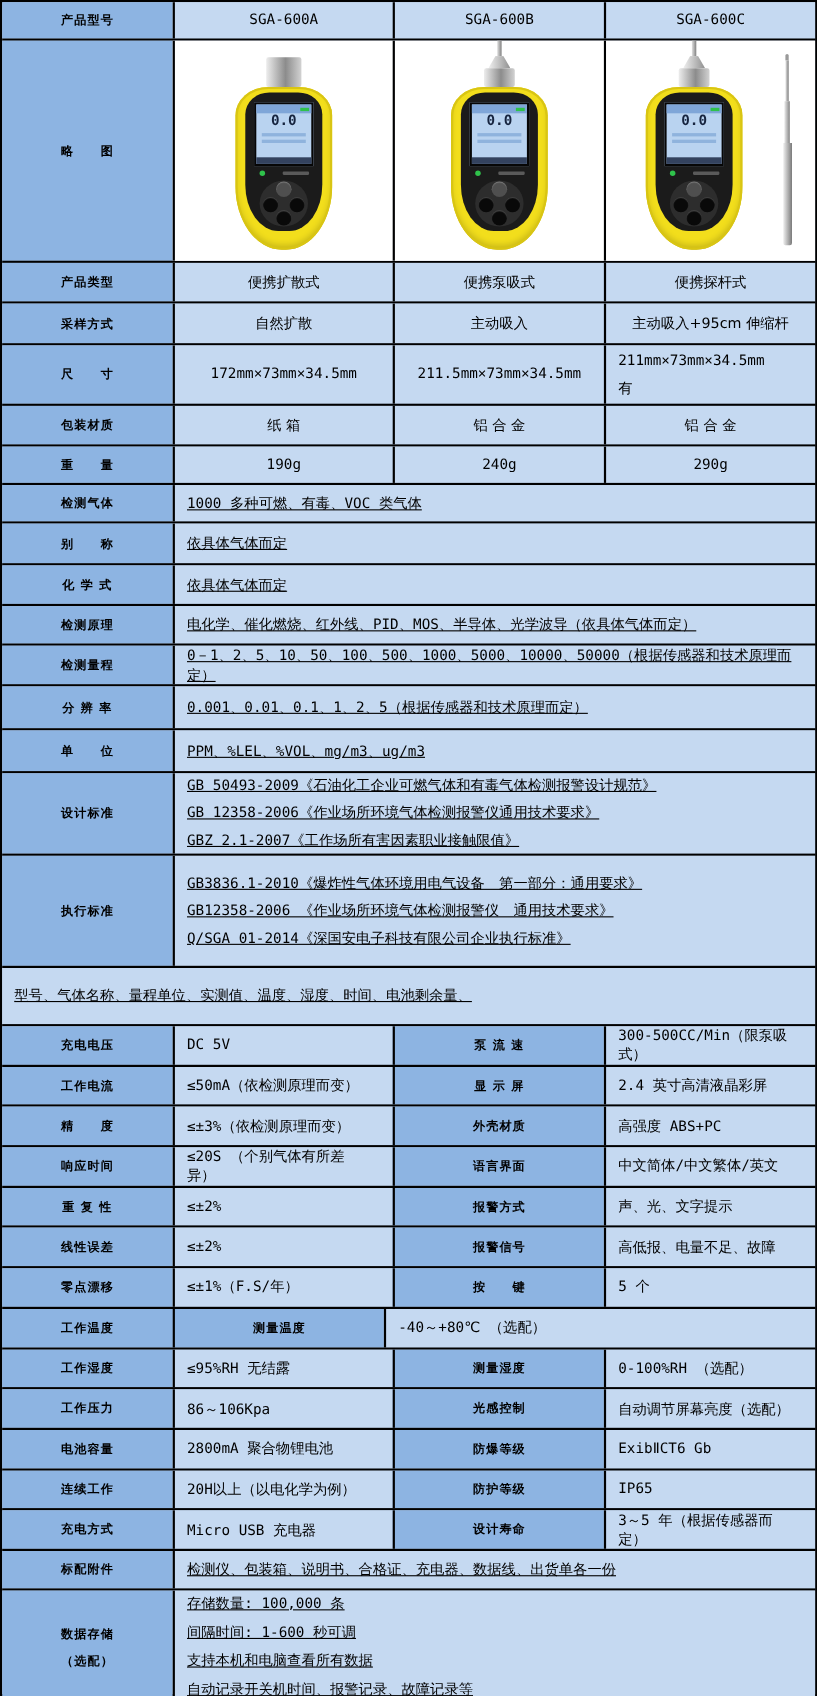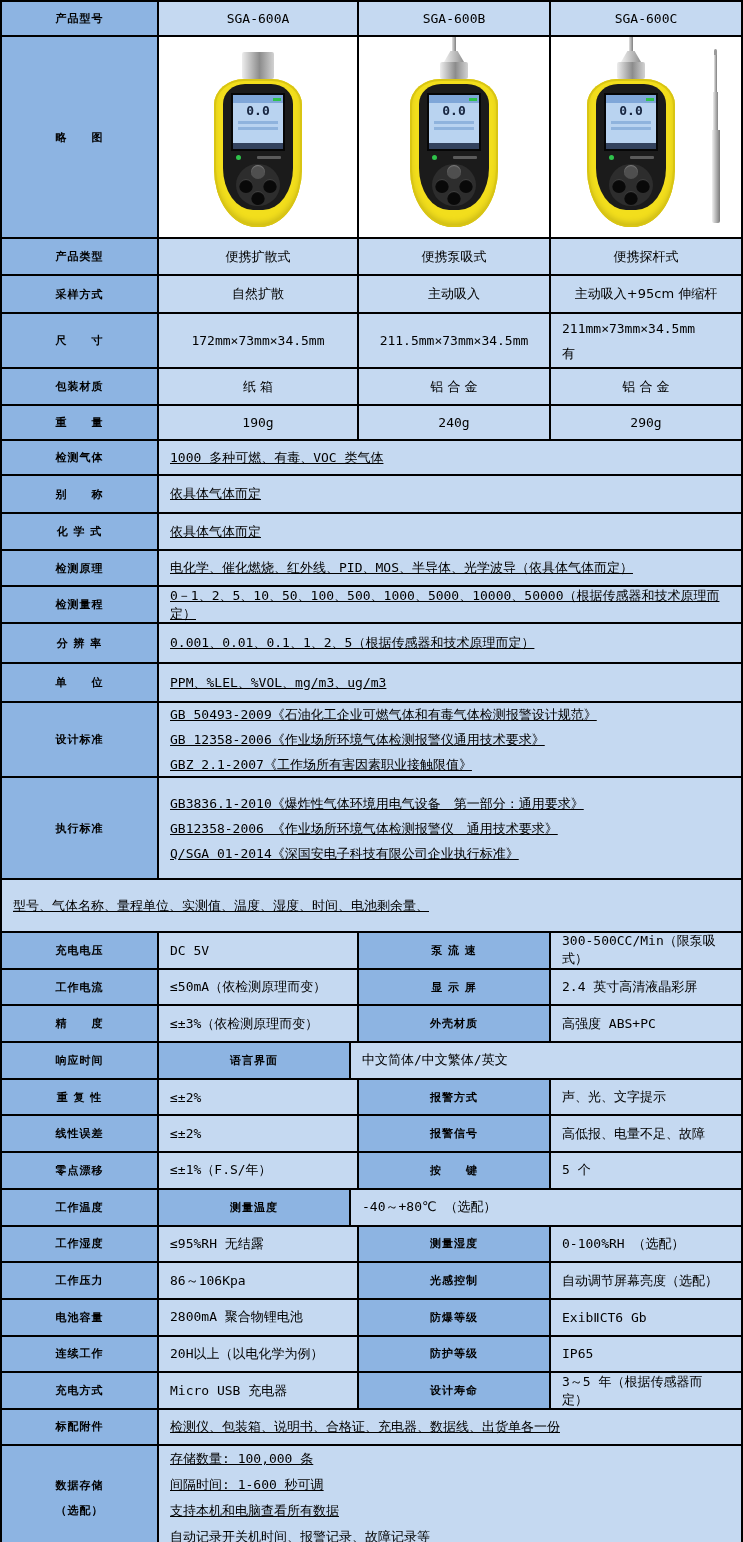--- a/index.html
+++ b/index.html
@@ -287,20 +287,21 @@
     <div class="cell c-v2 val mono left">2.4 英寸高清液晶彩屏</div>
   </div>
   <div class="row h-dual">
     <div class="cell c-label lbl">精　　度</div>
     <div class="cell c-v1 val mono left">≤±3%（依检测原理而变）</div>
     <div class="cell c-l2 lbl">外壳材质</div>
     <div class="cell c-v2 val mono left">高强度 ABS+PC</div>
   </div>
   <div class="row h-dual">
     <div class="cell c-label lbl">响应时间</div>
+    <div class="cell c-v1 val mono left">≤20S （个别气体有所差异）</div>
     <div class="cell c-l2 lbl">语言界面</div>
     <div class="cell c-v2 val mono left">中文简体/中文繁体/英文</div>
   </div>
   <div class="row h-dual">
     <div class="cell c-label lbl">重 复 性</div>
     <div class="cell c-v1 val mono left">≤±2%</div>
     <div class="cell c-l2 lbl">报警方式</div>
     <div class="cell c-v2 val mono left">声、光、文字提示</div>
   </div>
   <div class="row h-dual">

